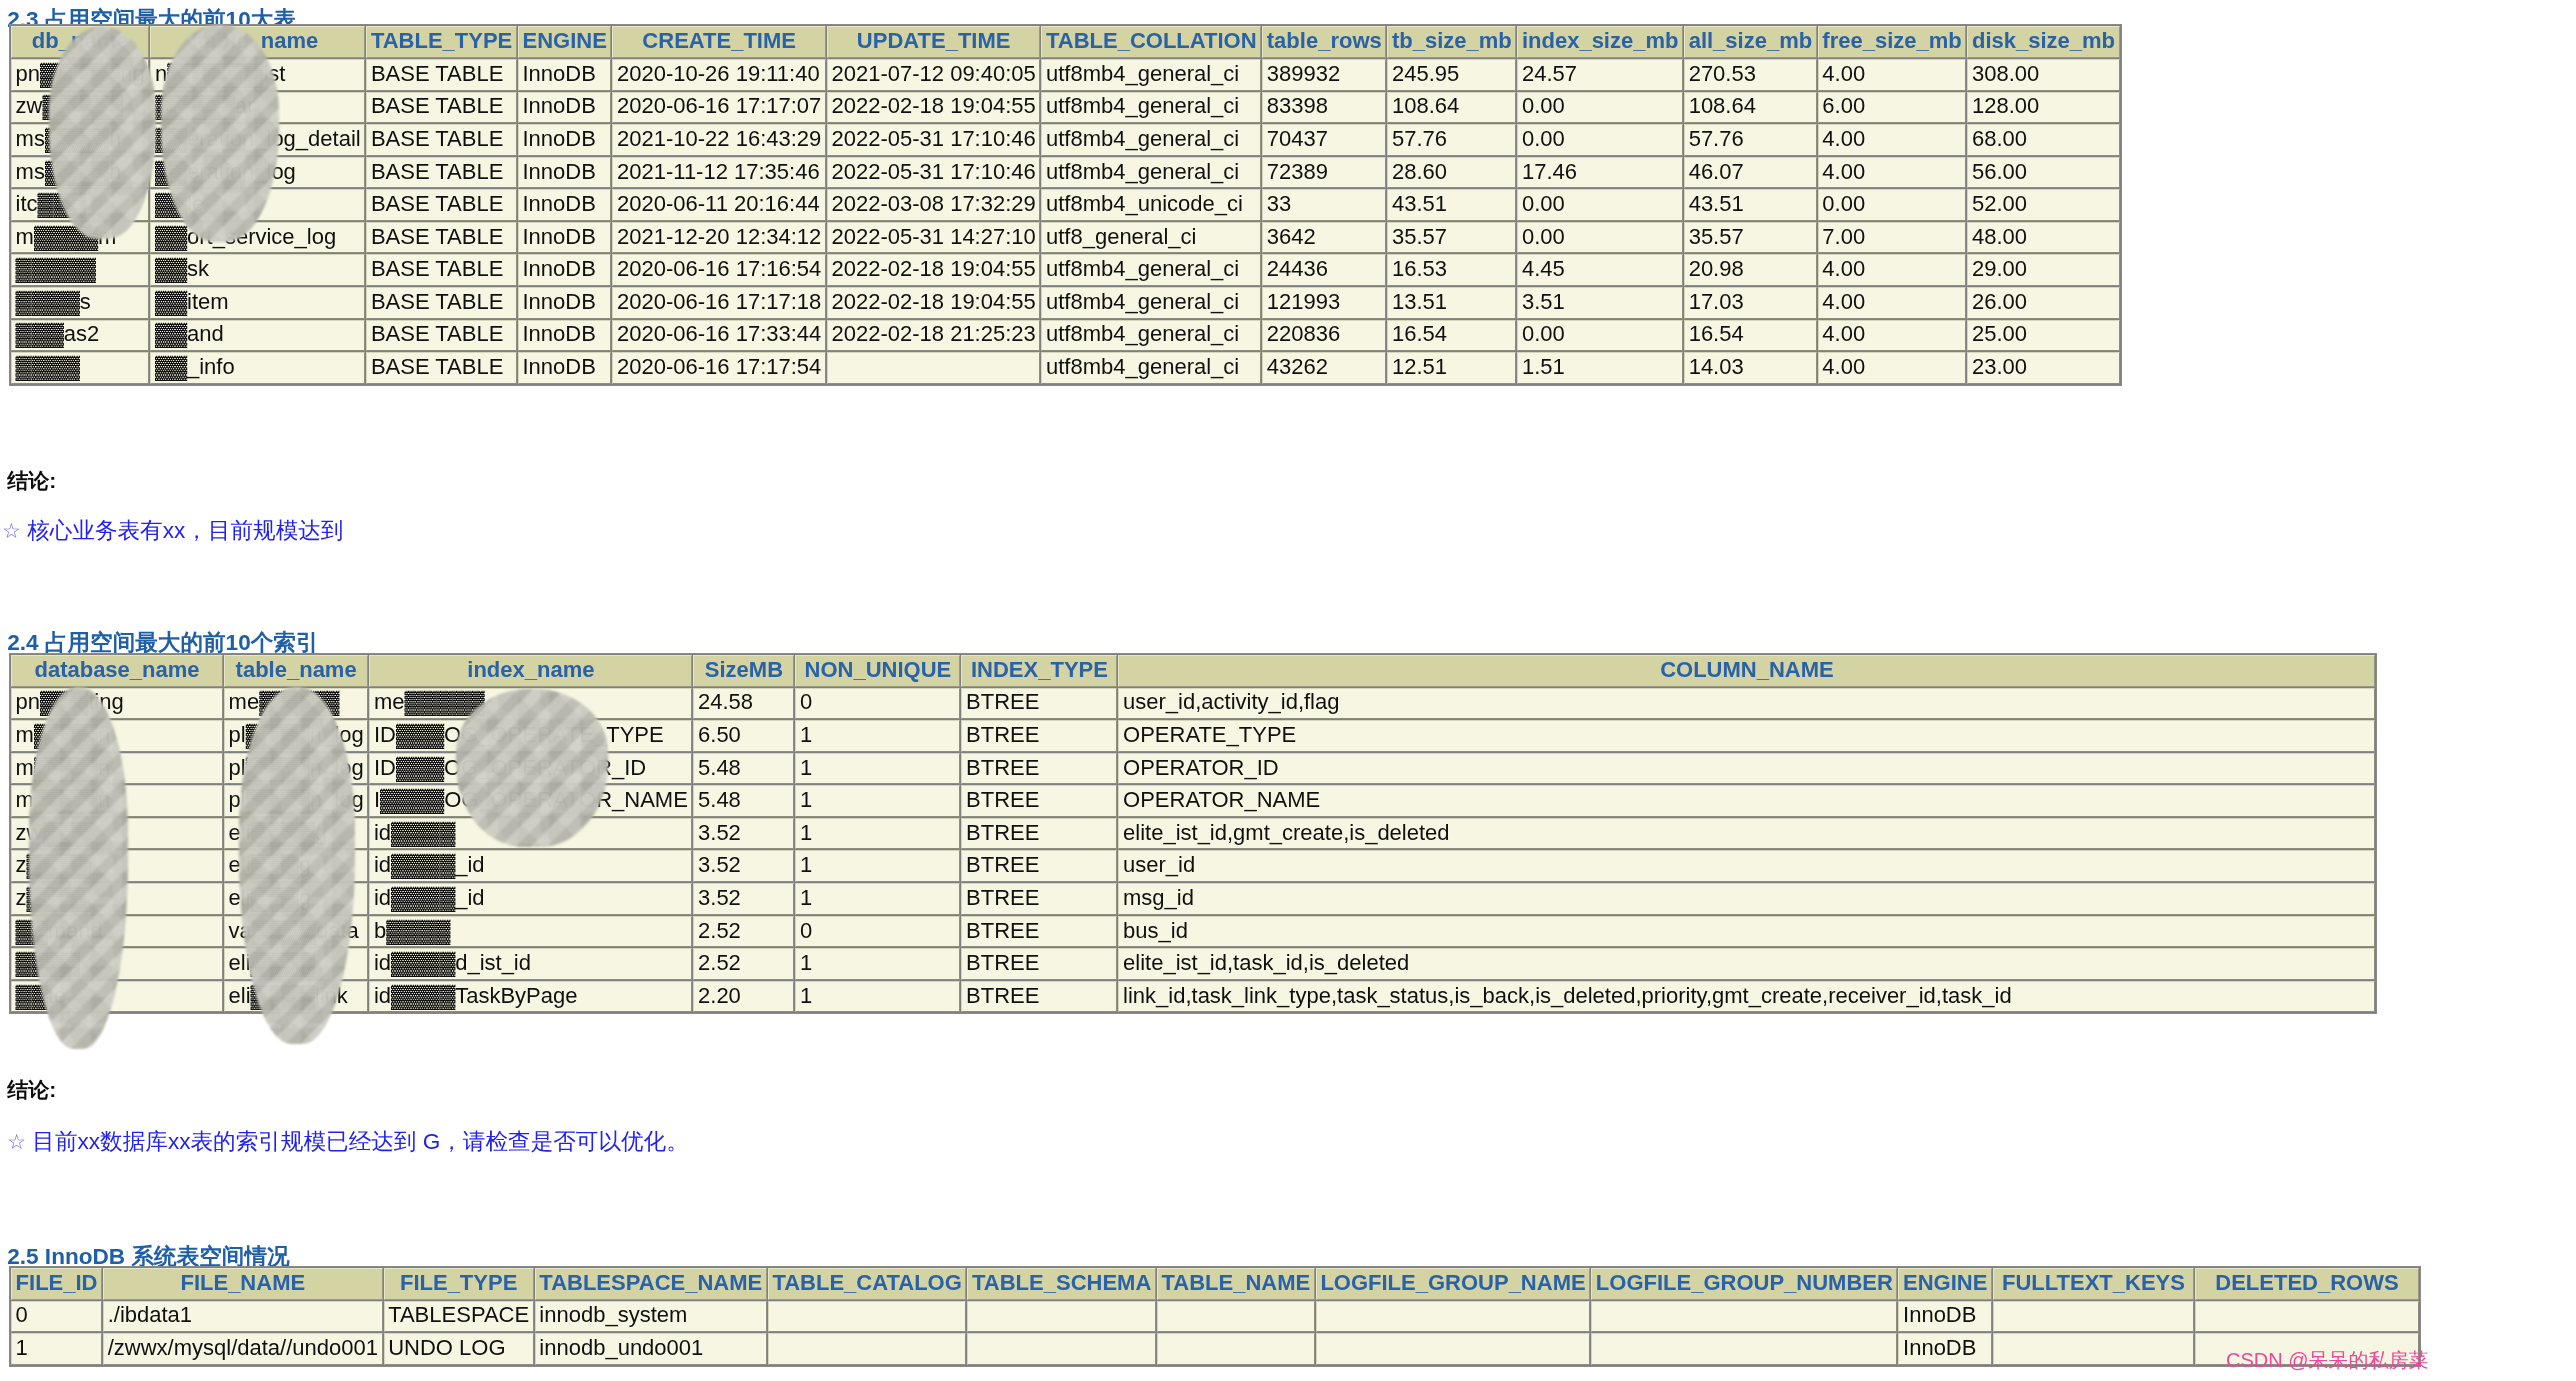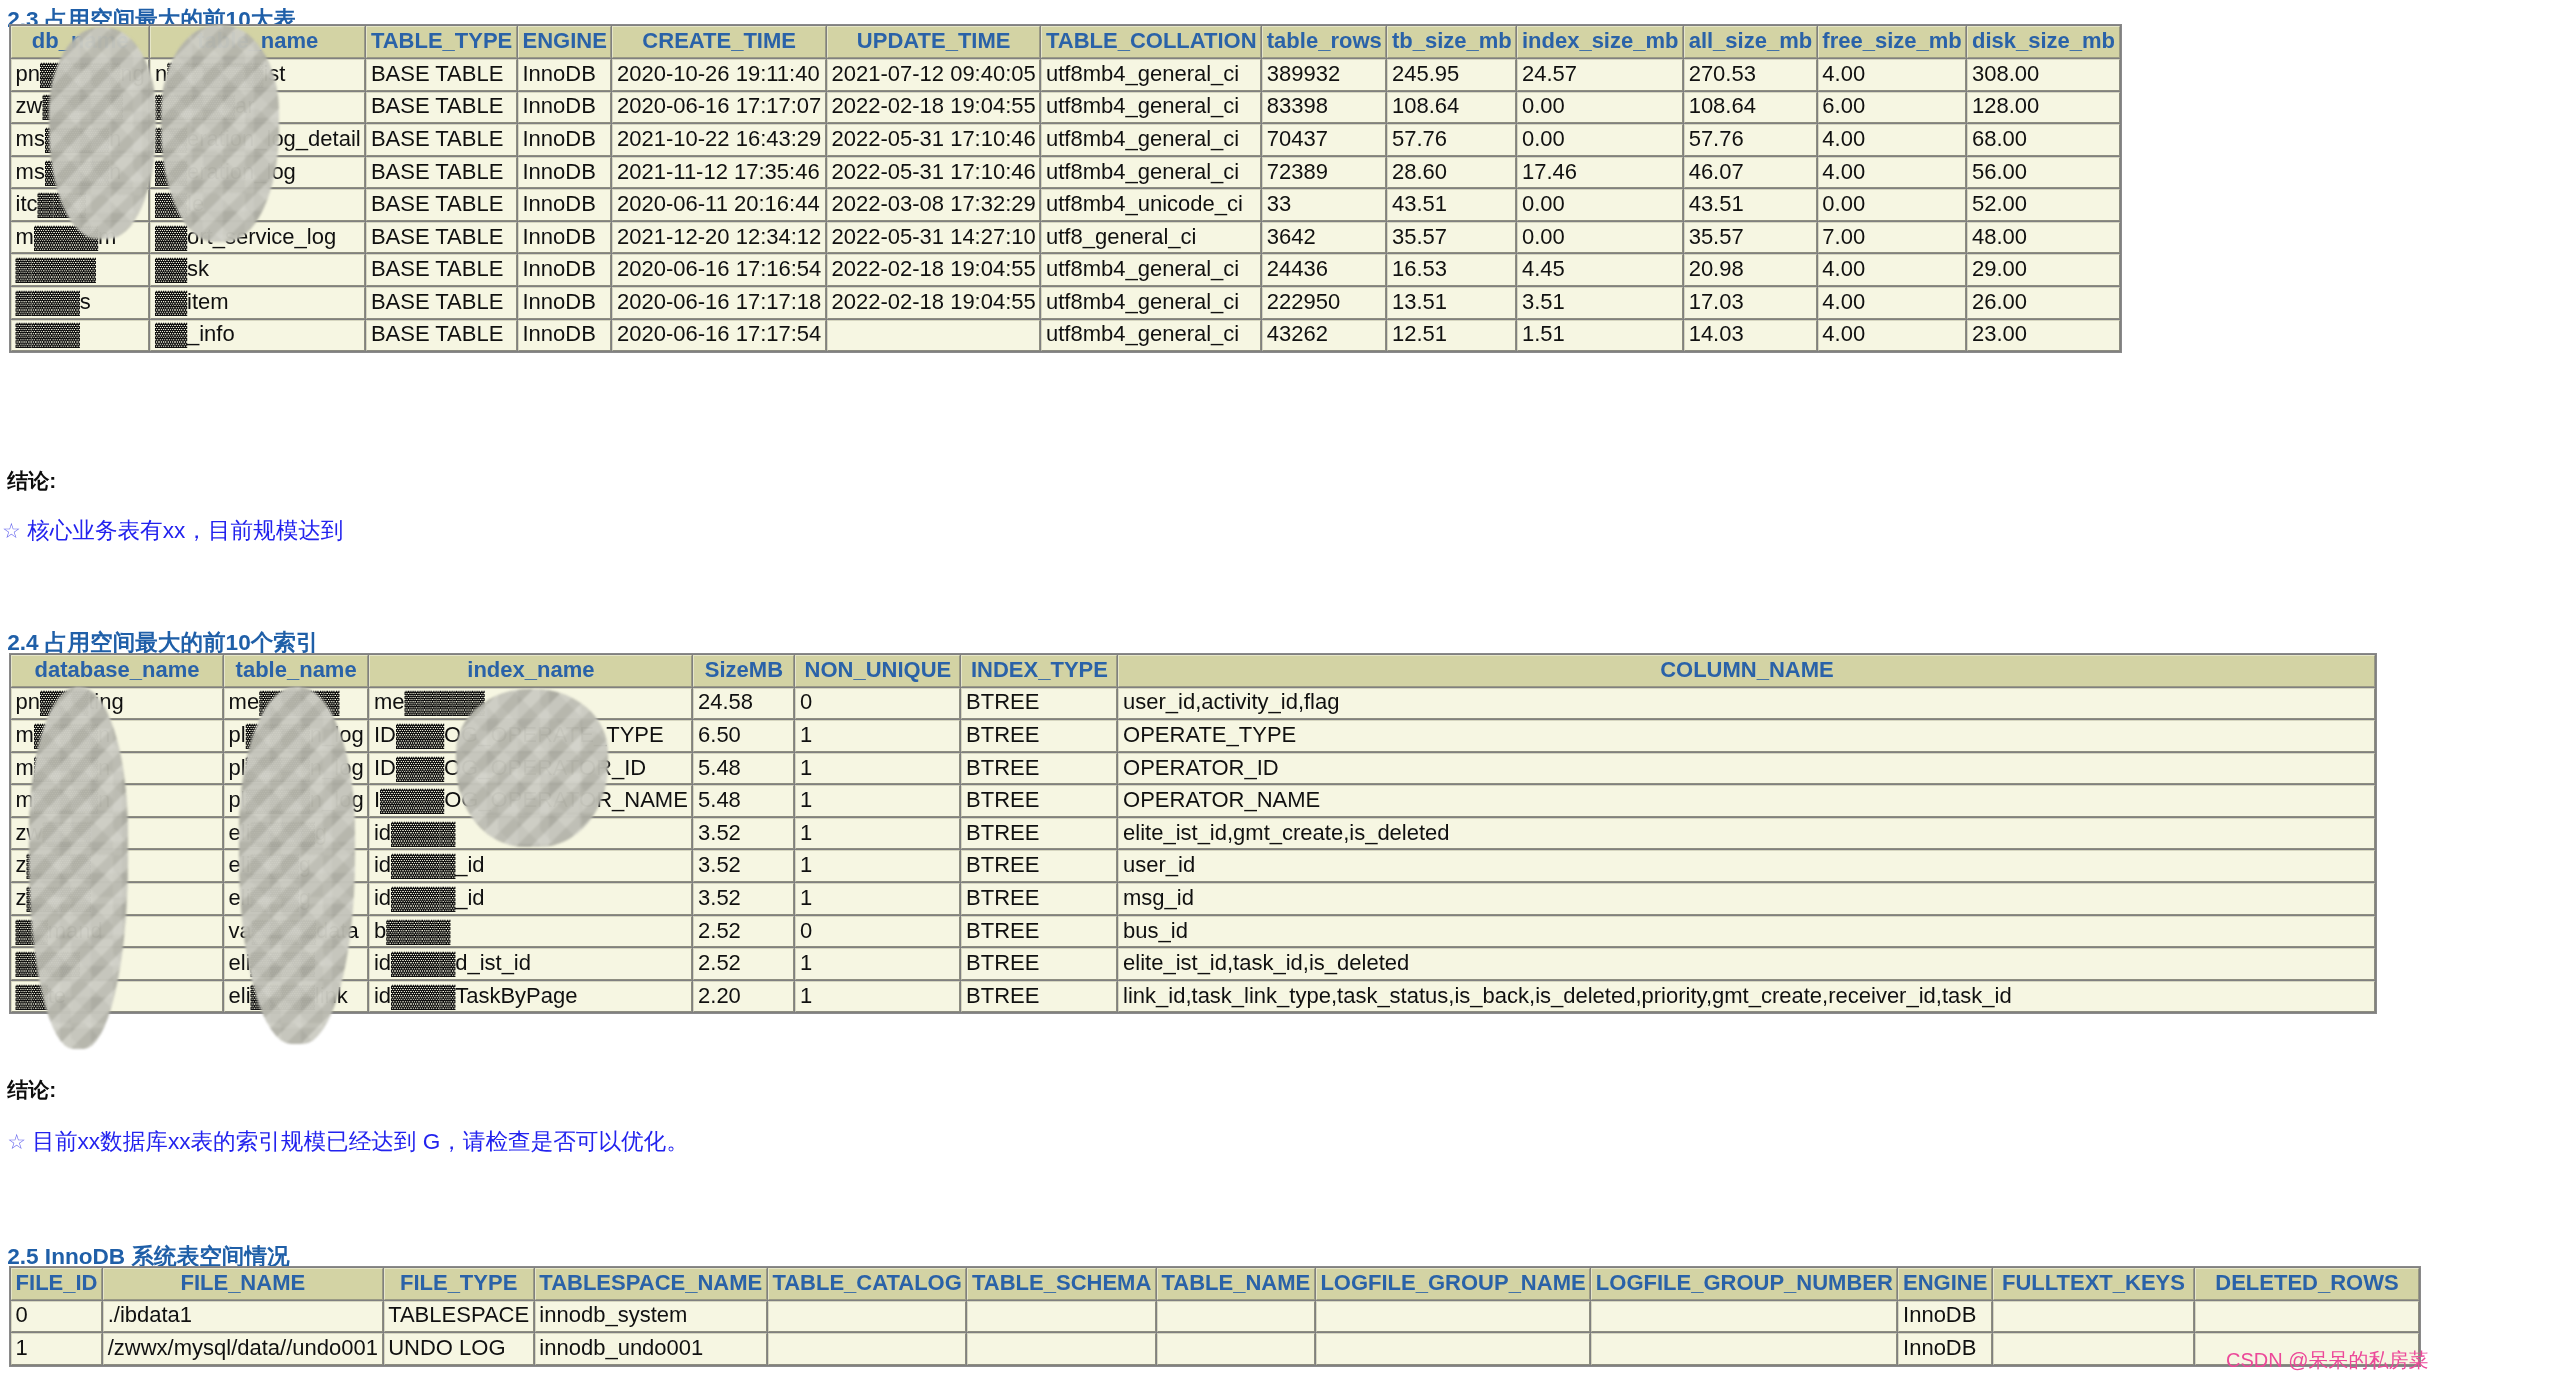--- a/index.html
+++ b/index.html
@@ -254,26 +254,41 @@
             <td>29.00</td>
           </tr>
           <tr>
             <td>▓▓▓▓s</td>
             <td>▓▓item</td>
             <td>BASE TABLE</td>
             <td>InnoDB</td>
             <td>2020-06-16 17:17:18</td>
             <td>2022-02-18 19:04:55</td>
             <td>utf8mb4_general_ci</td>
-            <td>222950</td>
+            <td>121993</td>
             <td>13.51</td>
             <td>3.51</td>
             <td>17.03</td>
             <td>4.00</td>
             <td>26.00</td>
+          </tr>
+          <tr>
+            <td>▓▓▓as2</td>
+            <td>▓▓and</td>
+            <td>BASE TABLE</td>
+            <td>InnoDB</td>
+            <td>2020-06-16 17:33:44</td>
+            <td>2022-02-18 21:25:23</td>
+            <td>utf8mb4_general_ci</td>
+            <td>220836</td>
+            <td>16.54</td>
+            <td>0.00</td>
+            <td>16.54</td>
+            <td>4.00</td>
+            <td>25.00</td>
           </tr>
           <tr>
             <td>▓▓▓▓</td>
             <td>▓▓_info</td>
             <td>BASE TABLE</td>
             <td>InnoDB</td>
             <td>2020-06-16 17:17:54</td>
             <td class="empty"></td>
             <td>utf8mb4_general_ci</td>
             <td>43262</td>

